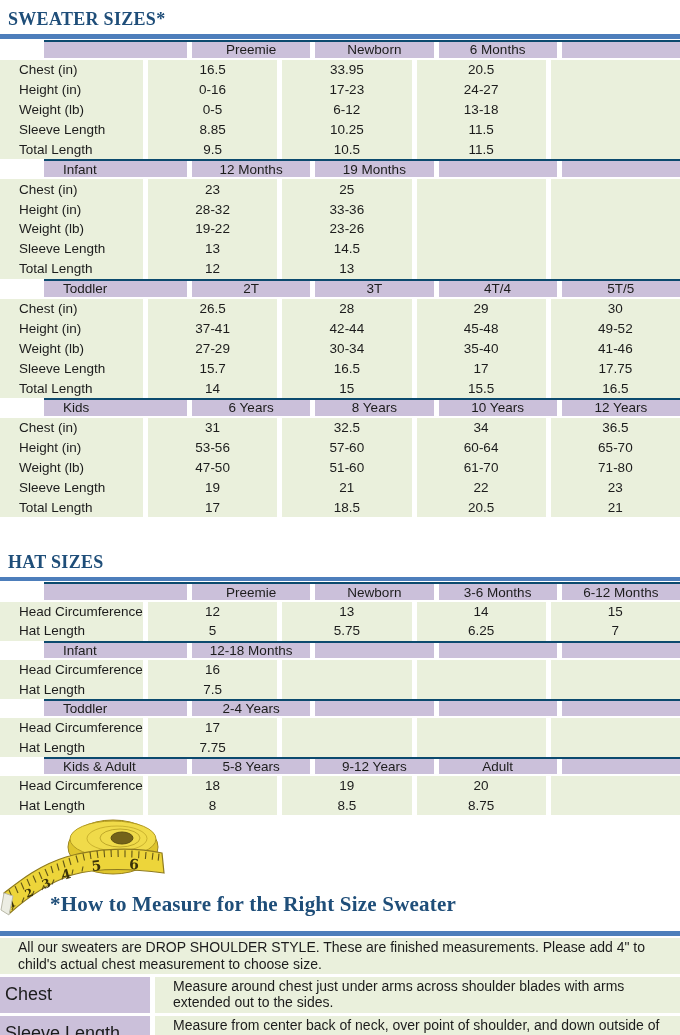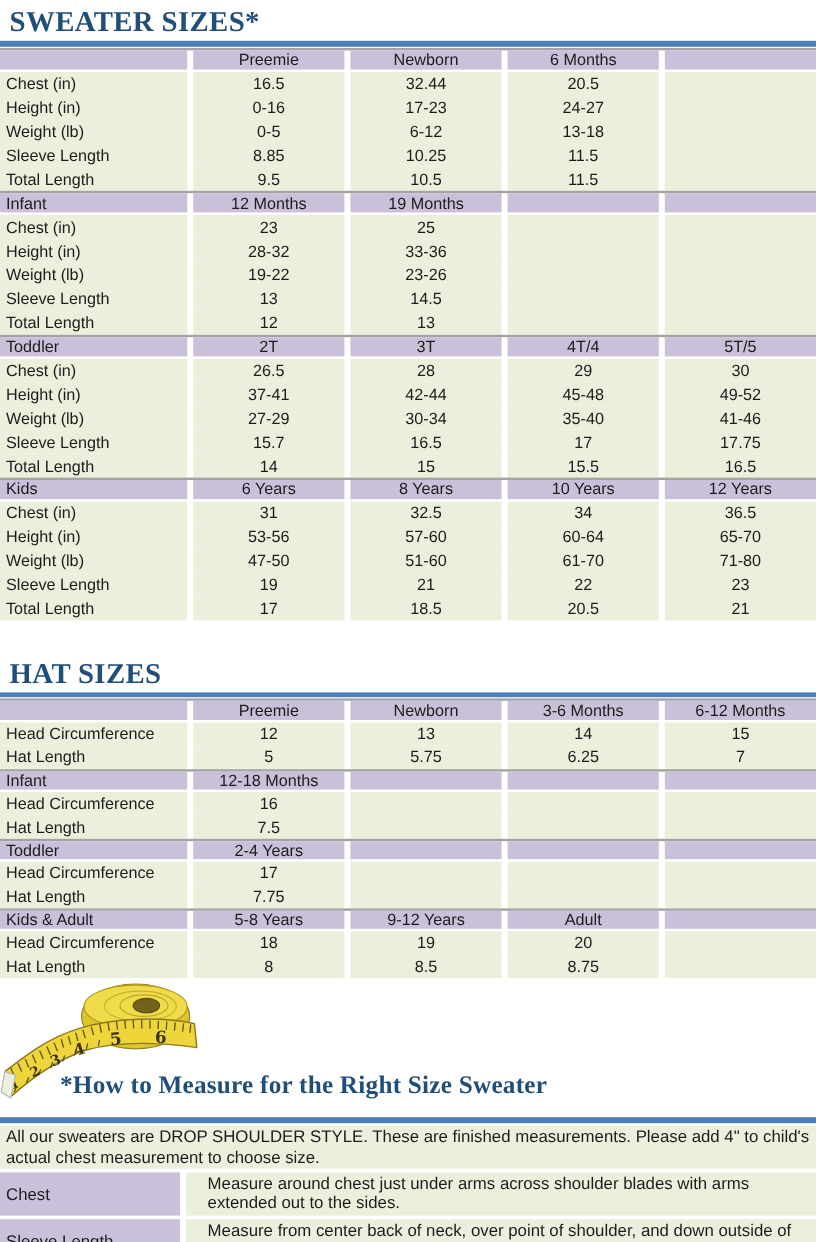--- a/index.html
+++ b/index.html
@@ -11,56 +11,56 @@
     --tape_yellow:#EDD53A;
   }
   *{box-sizing:border-box;}
   html,body{margin:0;padding:0;}
   body{
     width:680px;height:1035px;overflow:hidden;background:#fff;
     font-family:"Liberation Sans",sans-serif;color:var(--text_dark);
   }
   .heading{
     font-family:"Liberation Serif",serif;font-weight:bold;
-    color:var(--heading_blue);font-size:24px;line-height:26px;
+    color:var(--heading_blue);font-size:18px;line-height:26px;
     margin:0 0 0 8px;letter-spacing:.3px;
   }
   .heading.first{padding-top:6px;}
   .heading.hat{margin-top:32px;}
   .bar{height:5px;background:var(--bar_blue);margin-top:2px;}
   .bar.thin{height:4px;}
   
   .tbl{display:flex;flex-direction:column;margin-top:1px;}
   .tbl .row{display:flex;column-gap:5px;height:19.9px;}
   .tbl.hat-tbl .row{height:19.4px;}
   .tbl .cell{
     background:var(--row_green);display:flex;align-items:center;
     font-size:13.5px;white-space:nowrap;
   }
-  .tbl .row.band{border-top:2px solid #a3a3a3;border-bottom:2px solid #fff;}
+  .tbl .row.band{border-top:2px solid #0c4a6e;border-bottom:2px solid #fff;margin-left:44px;}
   .tbl .row.band .cell{background:var(--band_purple);}
-  .tbl .cell.label{width:156px;flex:none;padding-left:5px;justify-content:flex-start;}
+  .tbl .cell.label{width:143px;flex:none;padding-left:19px;justify-content:flex-start;}
   .tbl .cell.data{flex:1;justify-content:center;}
   
   .measure-banner{position:relative;height:114px;}
   .measure-banner svg{position:absolute;left:0;top:2px;}
   .measure-banner h2{
     position:absolute;left:38px;bottom:-2px;margin:12px;
     font-family:"Liberation Serif",serif;font-weight:bold;
     color:var(--heading_blue);font-size:21px;line-height:30px;letter-spacing:.2px;
   }
   
   .m-intro{
     background:var(--row_green);margin-top:2px;min-height:35px;
-    padding:1px 5px;font-size:14px;line-height:16.8px;
+    padding:1px 18px;font-size:14px;line-height:16.8px;
   }
   .m-row{display:flex;margin-top:3px;min-height:36px;}
   .m-label{
     width:150px;flex:none;background:var(--band_purple);
-    display:flex;align-items:center;padding-left:5px;font-size:14px;
+    display:flex;align-items:center;padding-left:5px;font-size:18px;
   }
   .m-text{
     flex:1;margin-left:5px;background:var(--row_green);
     padding:1px 18px;font-size:14px;line-height:16.8px;
   }
   .tape-num{font-family:"DejaVu Serif",serif;font-weight:bold;fill:#3a3208;}
   .tick{stroke:#4a4012;stroke-width:1.1;opacity:.85;}
 </style>
 </head>
 <body>
@@ -73,21 +73,21 @@
       <div class="row band">
         <div class="cell label"></div>
         <div class="cell data">Preemie</div>
         <div class="cell data">Newborn</div>
         <div class="cell data">6 Months</div>
         <div class="cell data"></div>
       </div>
       <div class="row">
         <div class="cell label">Chest (in)</div>
         <div class="cell data">16.5</div>
-        <div class="cell data">32.44</div>
+        <div class="cell data">33.95</div>
         <div class="cell data">20.5</div>
         <div class="cell data"></div>
       </div>
       <div class="row">
         <div class="cell label">Height (in)</div>
         <div class="cell data">0-16</div>
         <div class="cell data">17-23</div>
         <div class="cell data">24-27</div>
         <div class="cell data"></div>
       </div>

